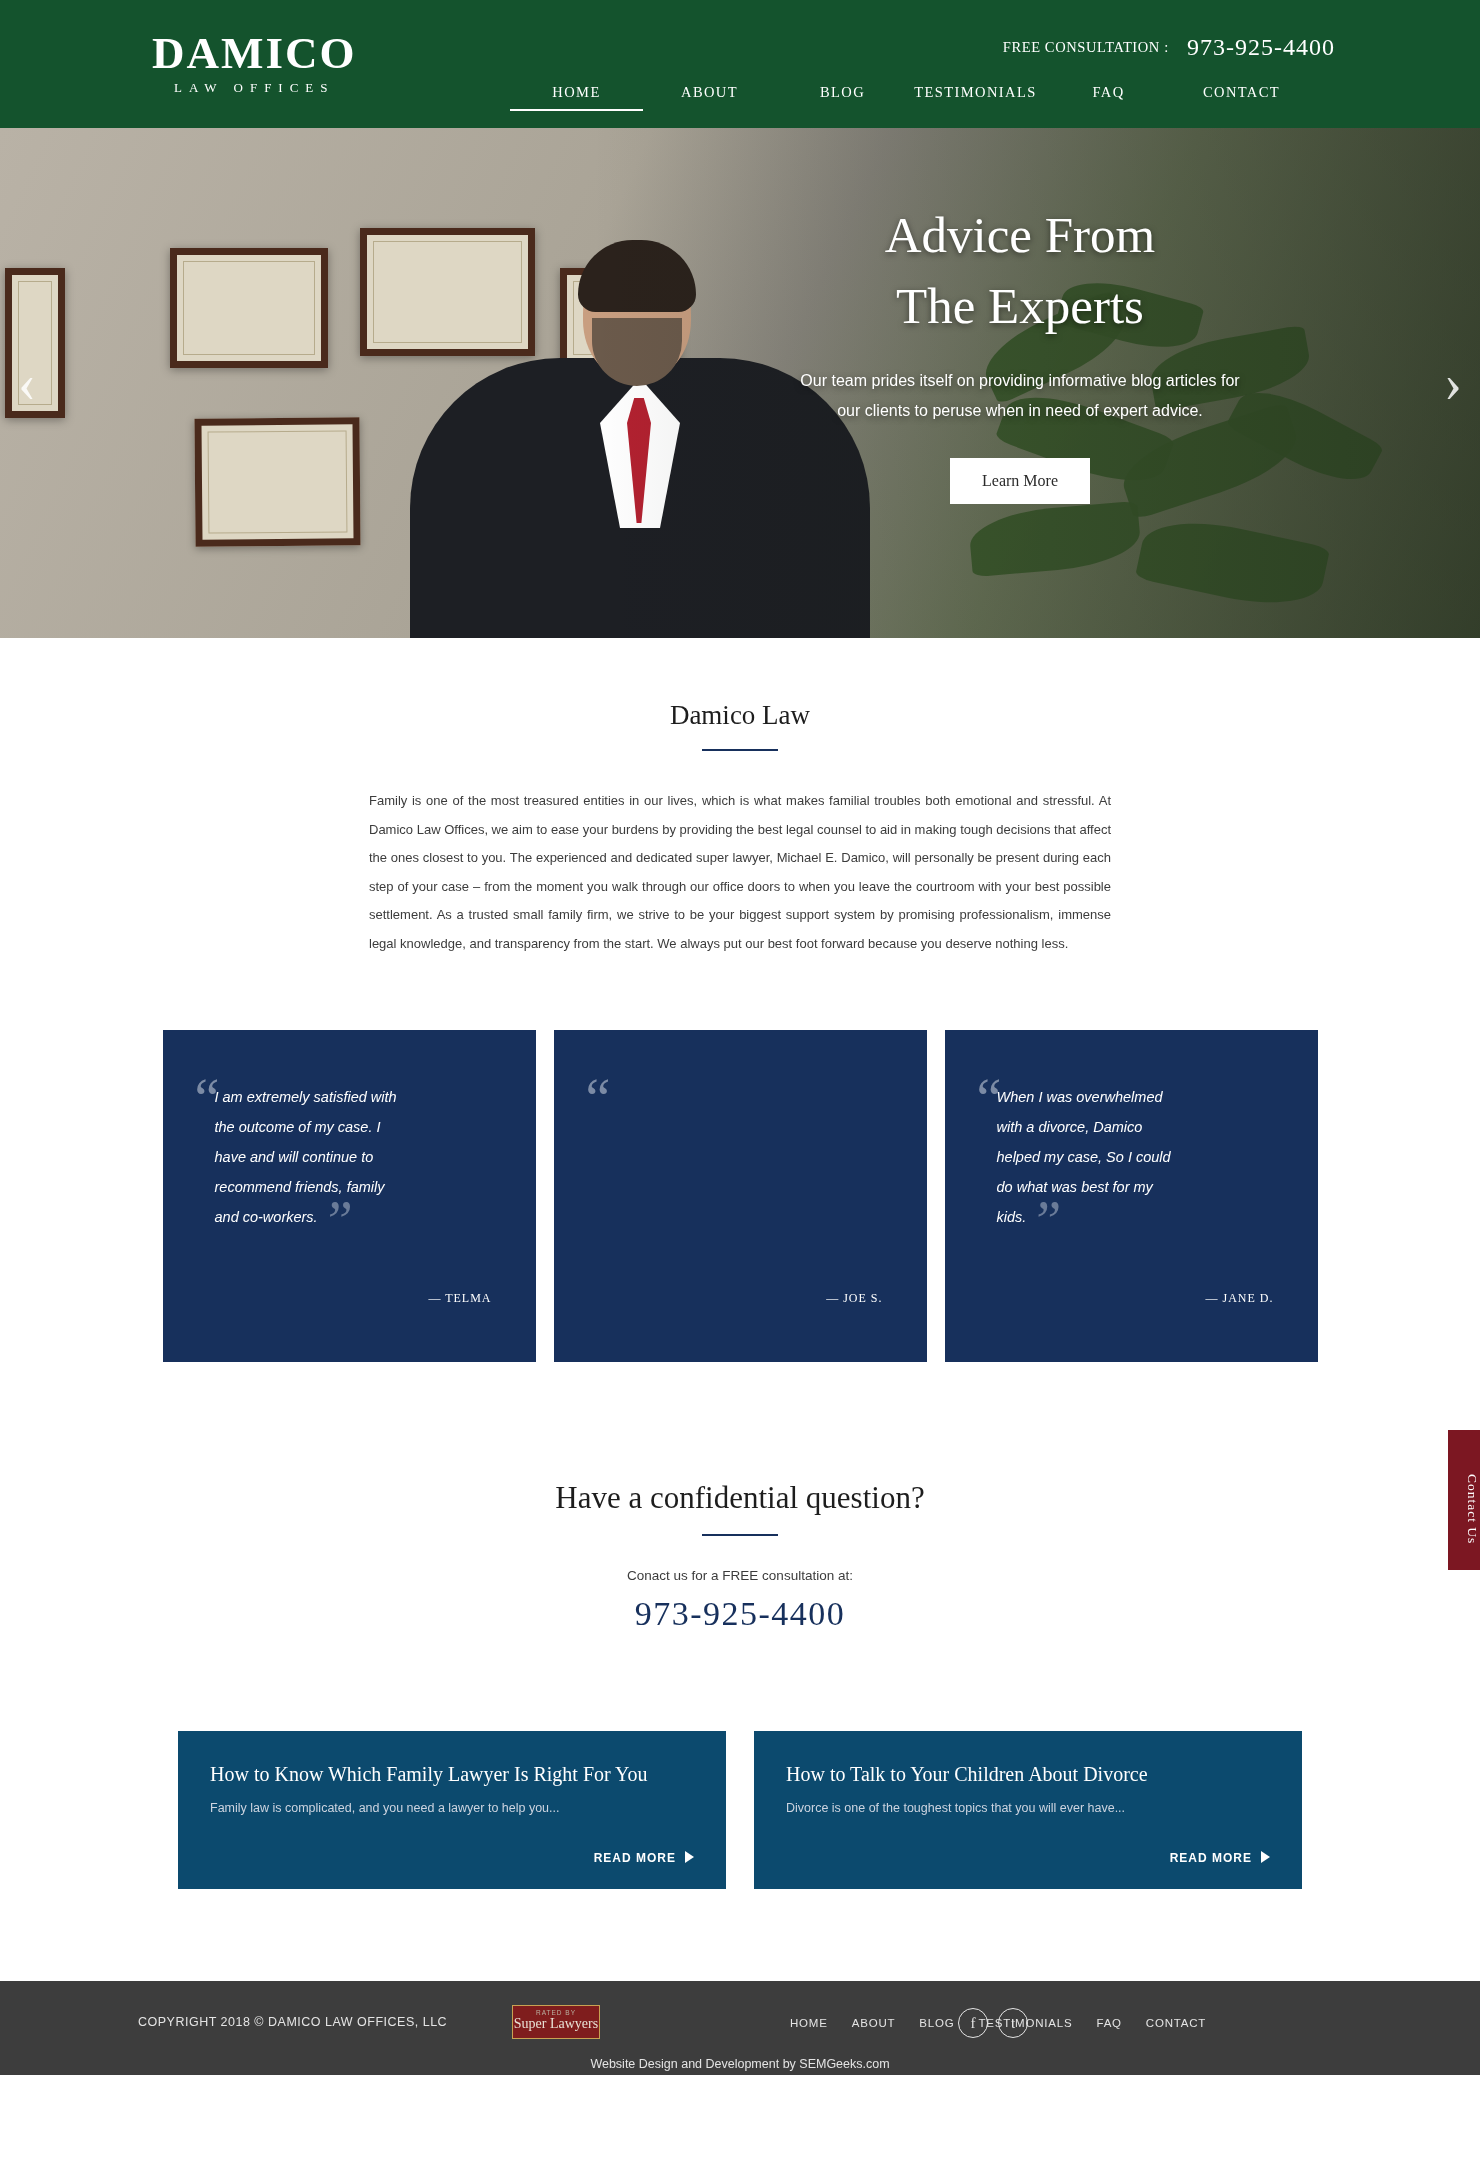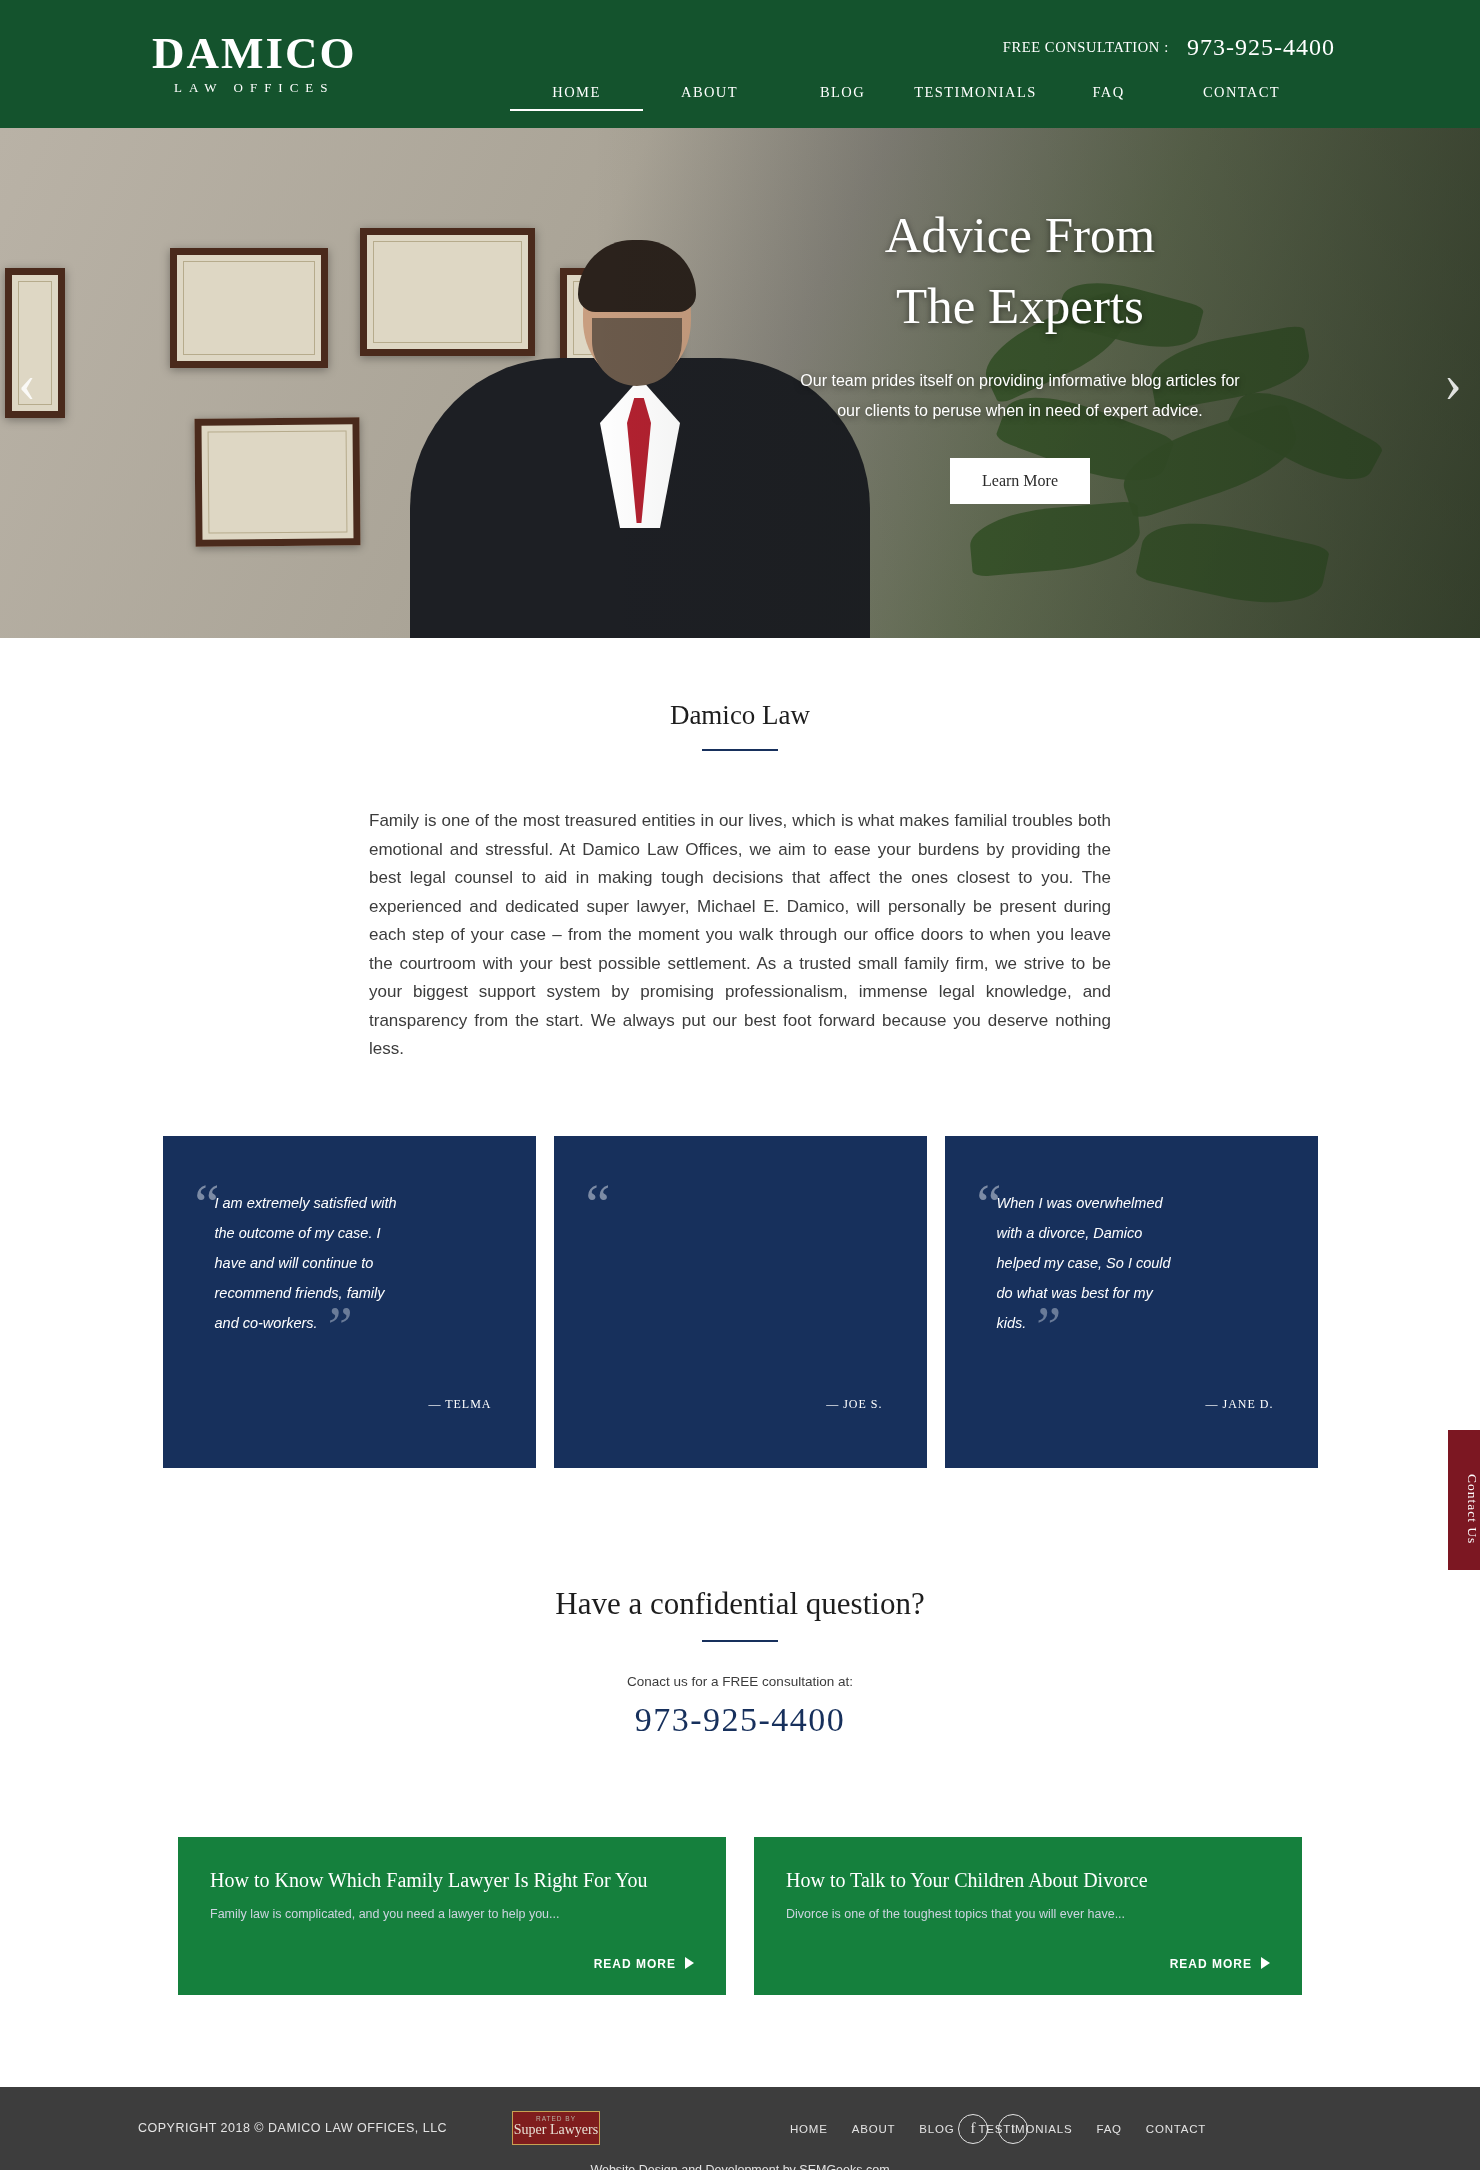--- a/index.html
+++ b/index.html
@@ -234,23 +234,23 @@
     font-weight: normal;
   }
   .rule {
     width: 76px;
     height: 2px;
     background: #17305c;
     margin: 18px auto 0 auto;
   }
   .intro-body {
     width: 742px;
-    margin: 56px auto 0 auto;
+    margin: 36px auto 0 auto;
     text-align: justify;
-    font-size: 17px;
+    font-size: 13px;
     line-height: 28.5px;
     color: #3c3c3c;
   }
 
   
   .tcards {
     display: flex;
     gap: 18px;
     width: 1155px;
     margin: 72px auto 0 auto;
@@ -319,21 +319,21 @@
   }
 
   
   .blogs {
     display: flex;
     gap: 28px;
     width: 1124px;
     margin: 98px auto 0 auto;
   }
   .blog {
-    background: #15803d;
+    background: #0c4a6e;
     width: 548px;
     height: 158px;
     color: #ffffff;
     padding: 28px 32px 0 32px;
     position: relative;
   }
   .blog-title {
     font-family: "Liberation Serif", serif;
     font-size: 20px;
     line-height: 30px;

